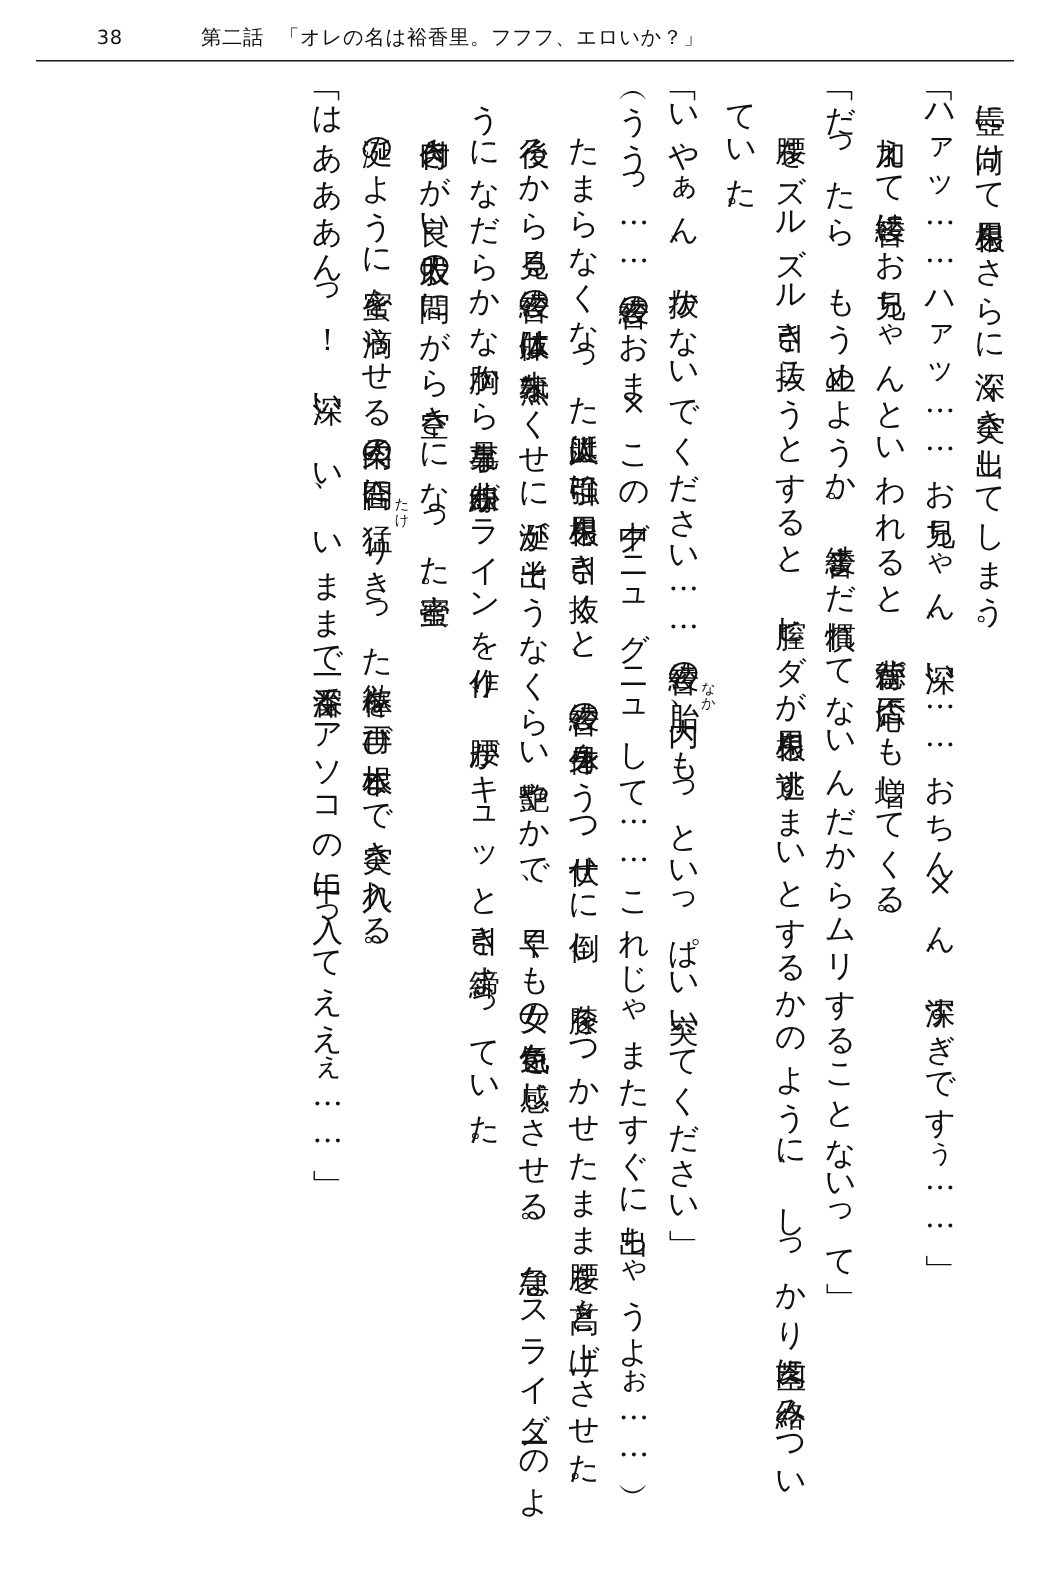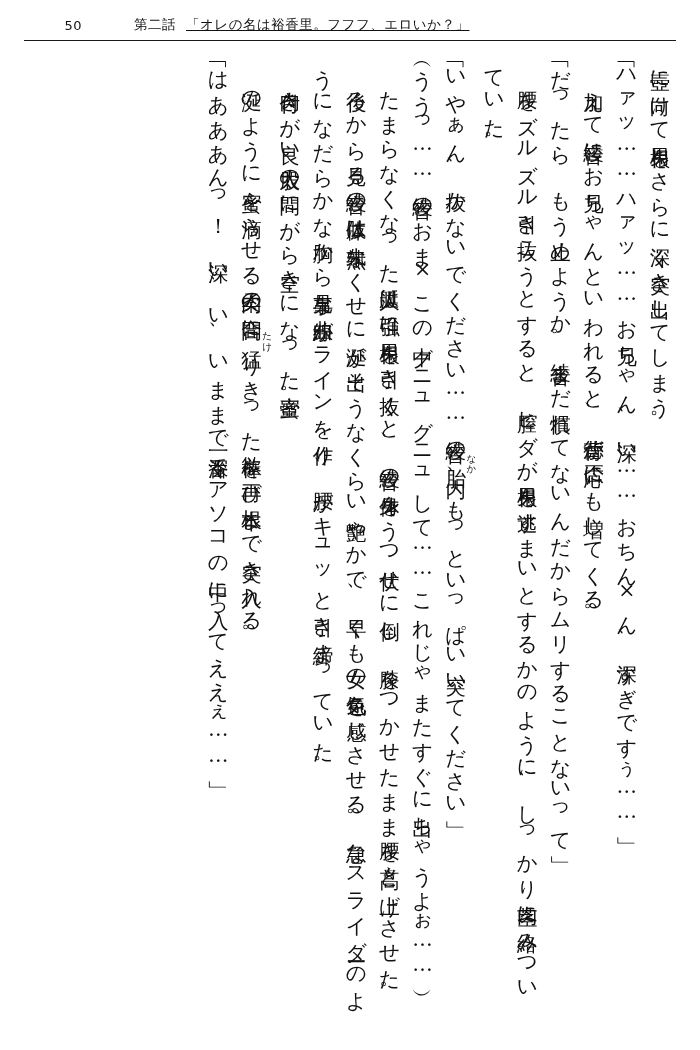--- a/index.html
+++ b/index.html
@@ -37,21 +37,20 @@
     font-family: "DejaVu Sans", "Liberation Sans", sans-serif;
     font-size: 13px;
   }
   .header .chapter {
     padding-left: 42px;
     white-space: nowrap;
   }
   .header .running-title {
     padding-left: 10px;
     white-space: nowrap;
-    text-decoration: underline;
   }
   .header-rule {
     border-bottom: 1.1px solid #1a1a1a;
     margin-top: 2px;
   }
   
   .body-area {
     position: relative;
     margin-top: 14px;
     height: 960px;
@@ -83,21 +82,21 @@
     letter-spacing: 0;
     line-height: 1;
   }
 </style>
 </head>
 <body>
 
 <div class="page">
 
   <div class="header">
-    <span class="page-number">50</span>
+    <span class="page-number">38</span>
     <span class="chapter">第二話</span>
     <span class="running-title">「オレの名は裕香里。フフフ、エロいか？」</span>
   </div>
   <div class="header-rule"></div>
 
   <div class="body-area">
     <p>壺に向けて男根をさらに深く突き出してしまう。</p>
     <p>「ハァッ……ハァッ……お兄ちゃん、深い……おちん×ん、深すぎですぅ……」</p>
     <p class="indent">加えて綾音にお兄ちゃんといわれると、背徳が否応にも増してくる。</p>
     <p>「だったら、もう止めようか。綾音まだ慣れてないんだからムリすることないって」</p>

